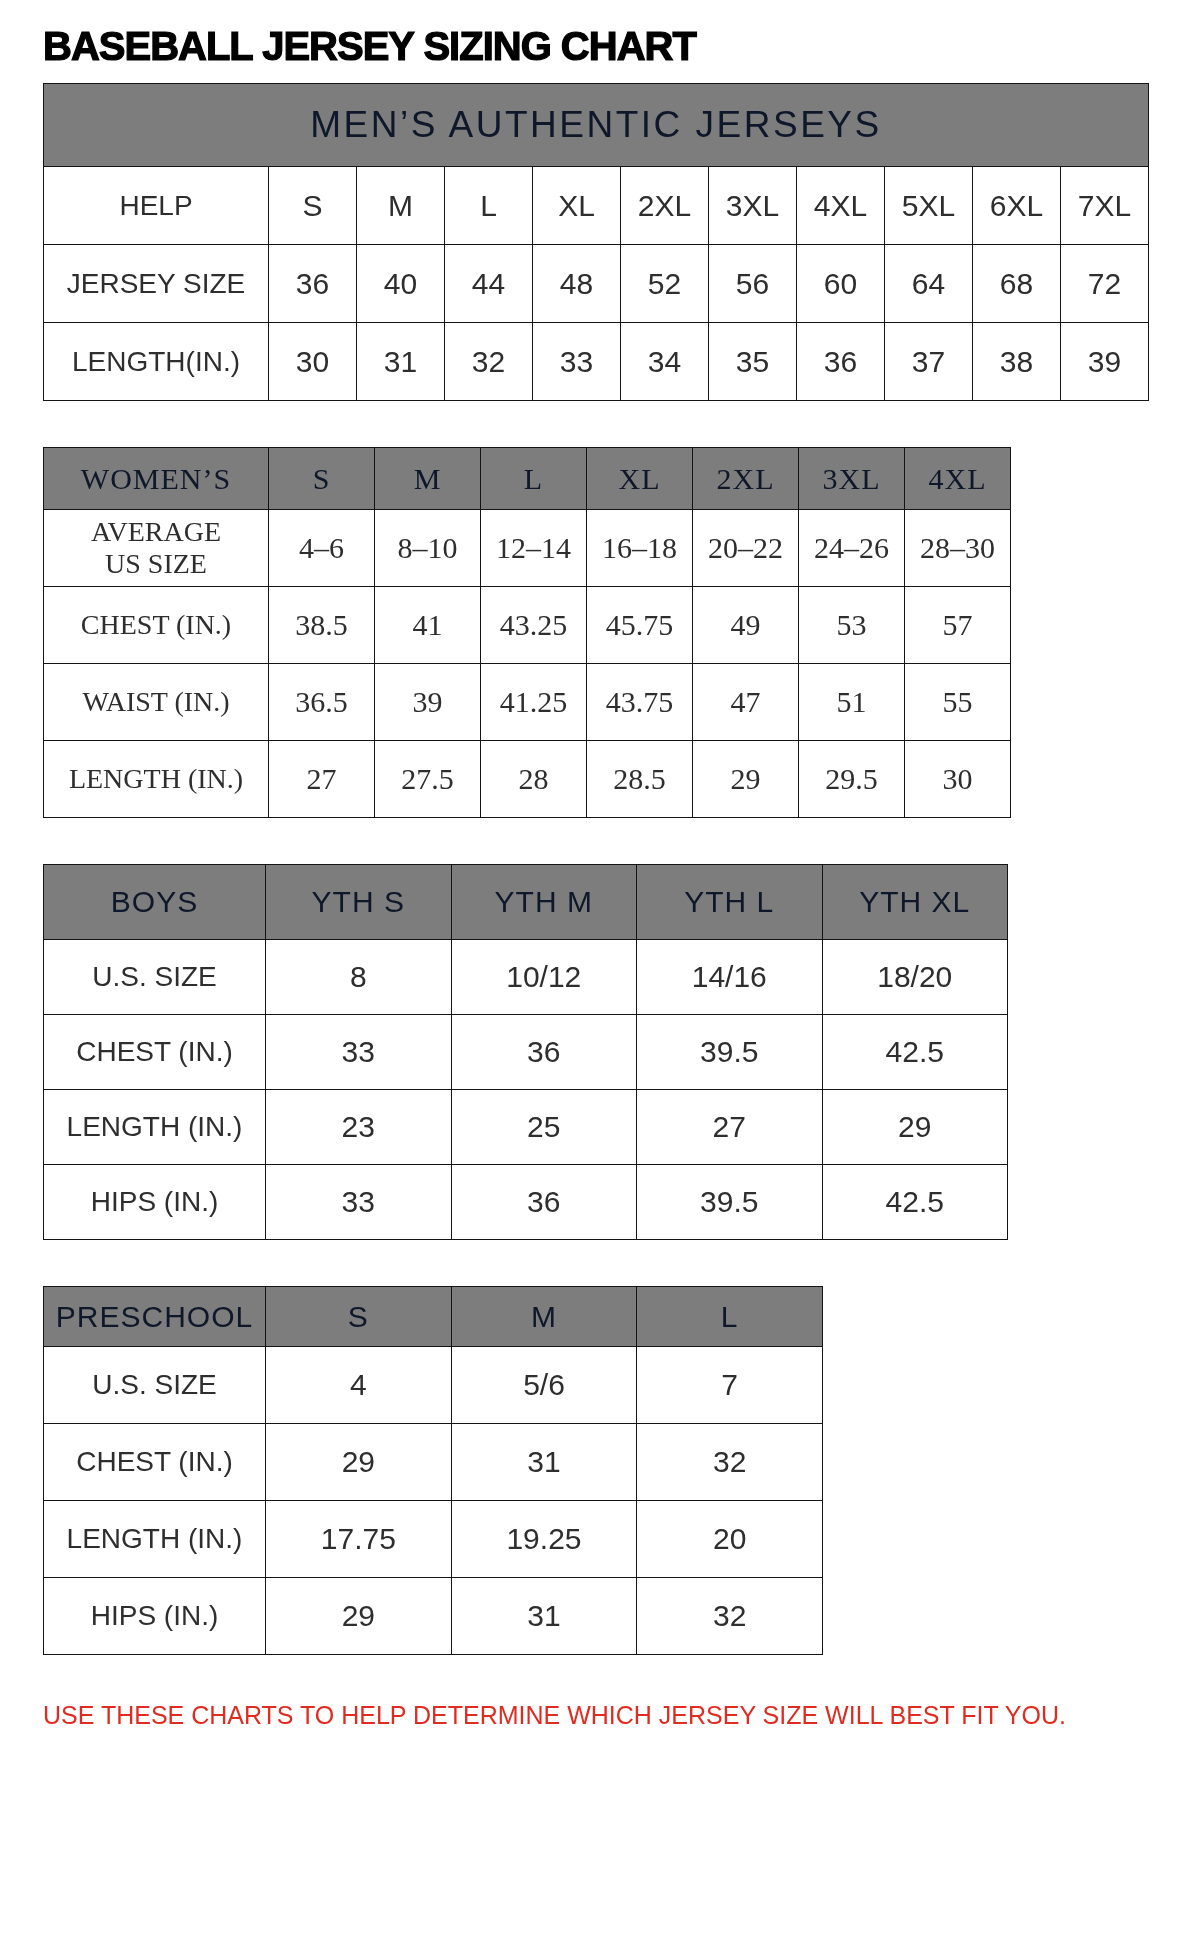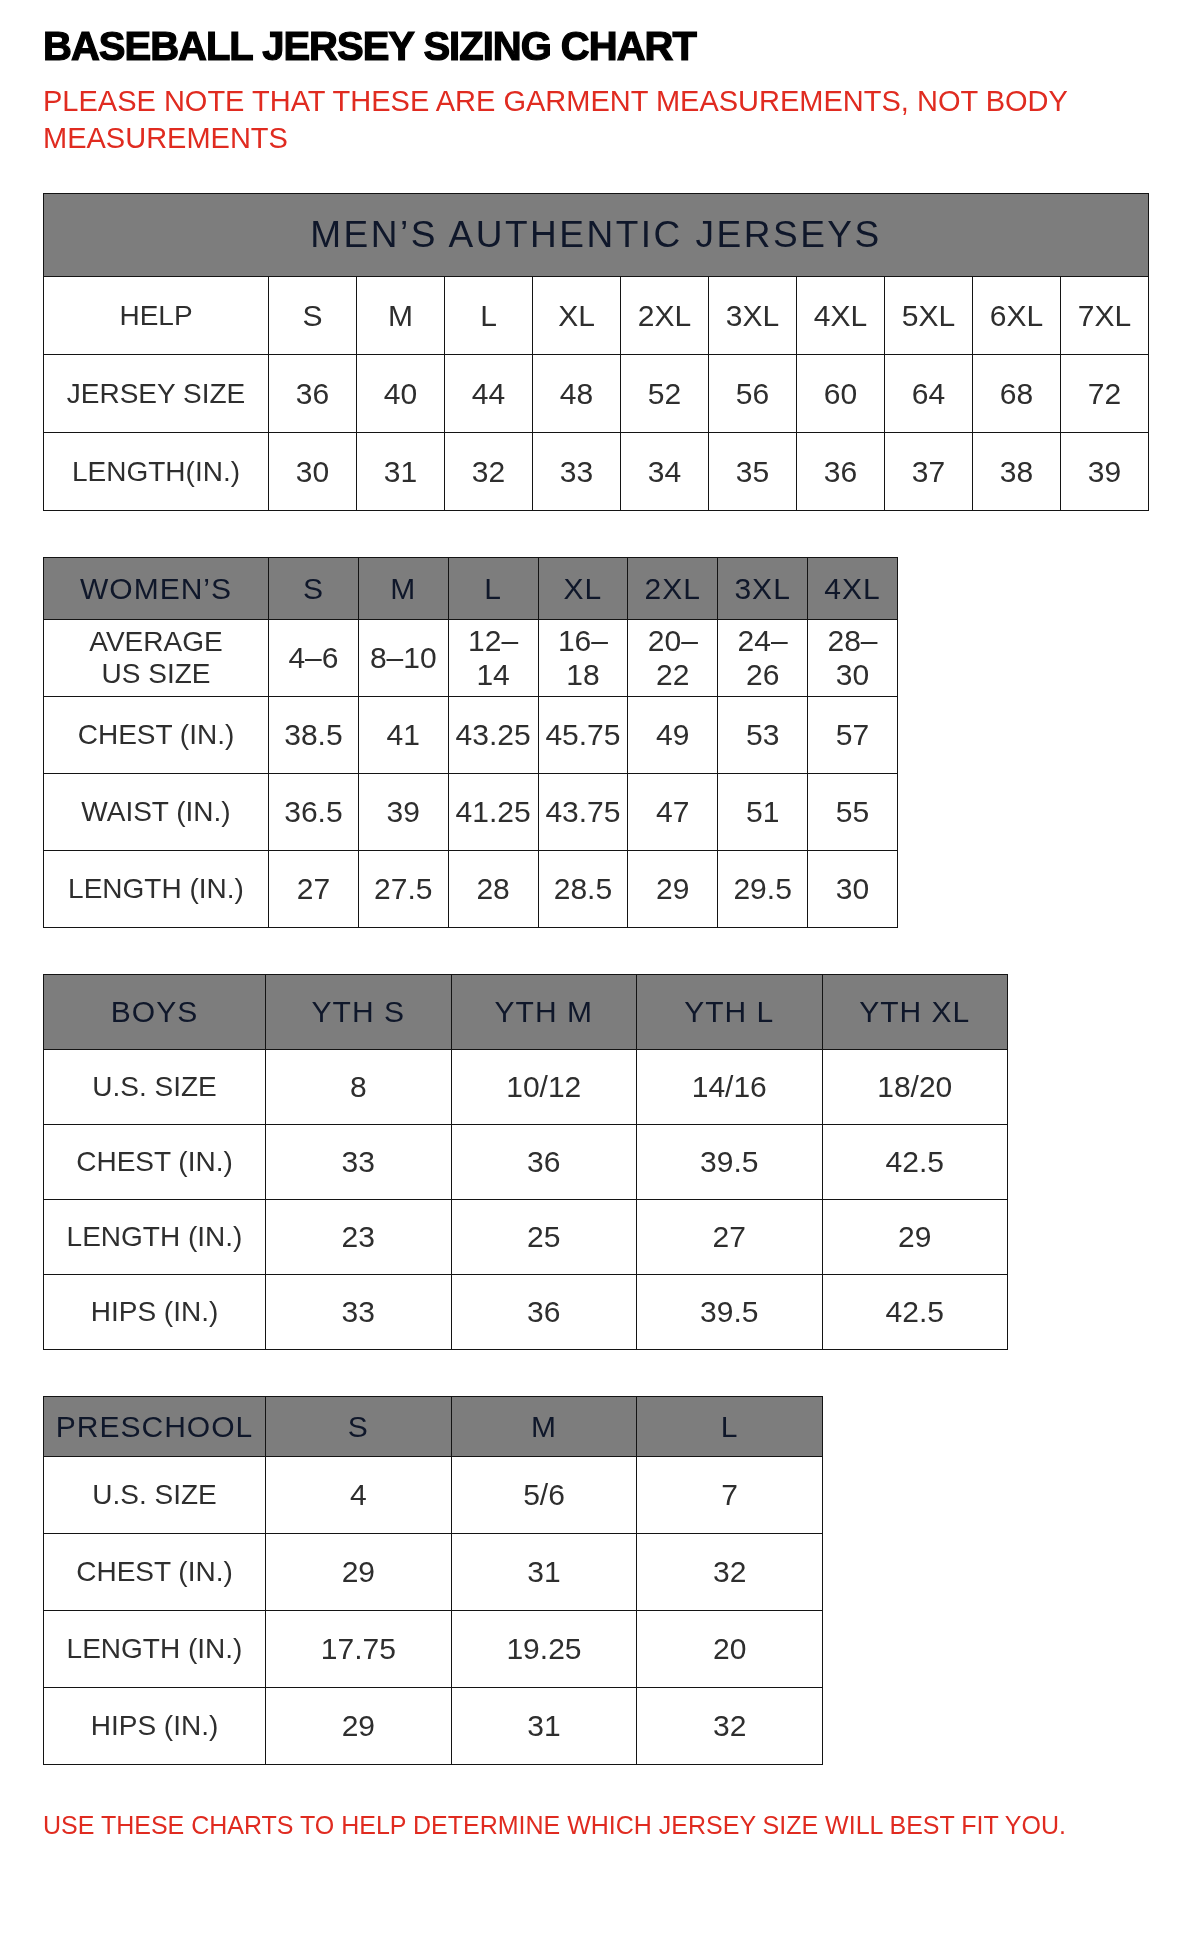--- a/index.html
+++ b/index.html
@@ -56,21 +56,21 @@
     color:#0f172a;
     font-weight:normal;
     font-size:30px;
     letter-spacing:1px;
   }
   .mens{width:1106px;}
   .mens .c1{width:225px;}
   .mens thead th.bar{height:83px;font-size:37px;letter-spacing:2.5px;}
   .mens td{height:78px;}
 
-  .womens{width:855px;}
+  .womens{width:968px;font-family:Liberation Serif, serif;}
   .womens .c1{width:225px;}
   .womens thead th{height:62px;}
   .womens td{height:77px;}
 
   .boys{width:965px;border-radius:12px;}
   .boys .c1{width:222px;}
   .boys thead th{height:75px;}
   .boys td{height:75px;}
 
   .pre{width:780px;margin-bottom:34px;}
@@ -84,21 +84,20 @@
     white-space:nowrap;
   }
 </style>
 </head>
 <body>
 
 <div class="page">
 
   <h1>BASEBALL JERSEY SIZING CHART</h1>
 
-  <p class="note">PLEASE NOTE THAT THESE ARE GARMENT MEASUREMENTS, NOT BODY MEASUREMENTS</p>
 
   <table class="tbl mens">
     <colgroup>
         <col class="c1">
         <col span="10">
       </colgroup>
     <thead>
       <tr>
         <th class="bar" colspan="11">MEN’S AUTHENTIC JERSEYS</th>
       </tr>

